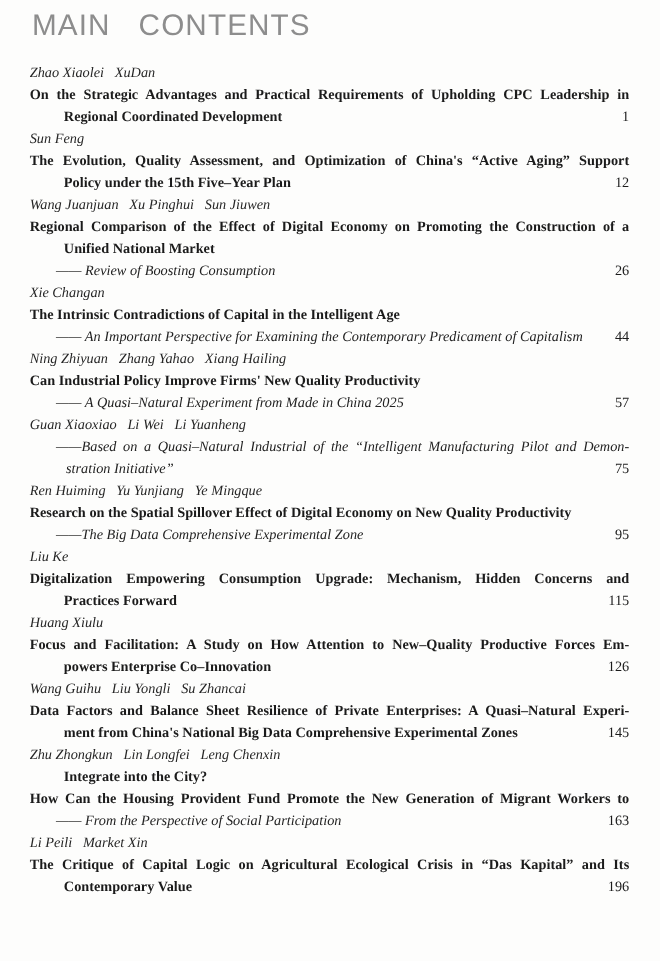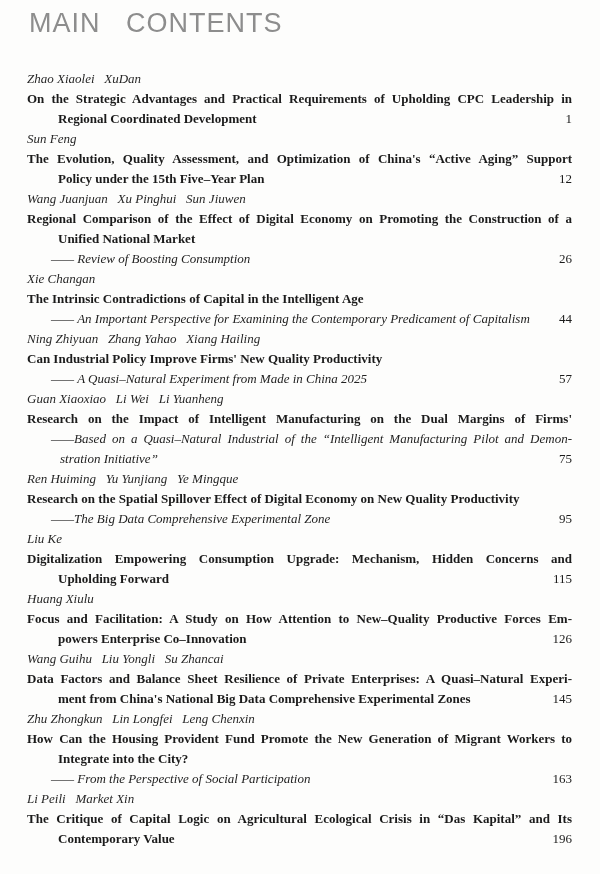--- a/index.html
+++ b/index.html
@@ -21,21 +21,21 @@
   .heading {
     margin: 0 0 0 2px;
     font-family: "Liberation Sans", sans-serif;
     font-weight: 500;
     font-size: 27px;
     line-height: 30px;
     color: #8d8d8d;
     letter-spacing: 1px;
     word-spacing: 17px;
   }
-  .toc { margin-top: 31px; }
+  .toc { margin-top: 18px; }
   .authors {
     font-style: italic;
     font-size: 13px;
     line-height: 20px;
     color: #262626;
     white-space: pre-wrap;
   }
   .line {
     font-size: 13px;
     line-height: 20px;
@@ -108,40 +108,39 @@
       <div class="entry">
         <div class="authors">Ning Zhiyuan   Zhang Yahao   Xiang Hailing</div>
         <div class="line title indent-0">Can Industrial Policy Improve Firms' New Quality Productivity</div>
         <div class="line subtitle indent-2 has-page">
           <span class="text">—— A Quasi–Natural Experiment from Made in China 2025</span>
           <span class="pageno">57</span>
         </div>
       </div>
       <div class="entry">
         <div class="authors">Guan Xiaoxiao   Li Wei   Li Yuanheng</div>
-        <div class="line title indent-0 justify">Research on the Impact of Intelligent Manufacturing on the Dual Margins of Firms'</div>
         <div class="line subtitle indent-2 justify">——Based on a Quasi–Natural Industrial of the “Intelligent Manufacturing Pilot and Demon-</div>
         <div class="line subtitle indent-3 has-page">
           <span class="text">stration Initiative”</span>
           <span class="pageno">75</span>
         </div>
       </div>
       <div class="entry">
         <div class="authors">Ren Huiming   Yu Yunjiang   Ye Mingque</div>
         <div class="line title indent-0">Research on the Spatial Spillover Effect of Digital Economy on New Quality Productivity</div>
         <div class="line subtitle indent-2 has-page">
           <span class="text">——The Big Data Comprehensive Experimental Zone</span>
           <span class="pageno">95</span>
         </div>
       </div>
       <div class="entry">
         <div class="authors">Liu Ke</div>
         <div class="line title indent-0 justify">Digitalization Empowering Consumption Upgrade: Mechanism, Hidden Concerns and</div>
         <div class="line title indent-1 has-page">
-          <span class="text">Upholding Forward</span>
+          <span class="text">Practices Forward</span>
           <span class="pageno">115</span>
         </div>
       </div>
       <div class="entry">
         <div class="authors">Huang Xiulu</div>
         <div class="line title indent-0 justify">Focus and Facilitation: A Study on How Attention to New–Quality Productive Forces Em-</div>
         <div class="line title indent-1 has-page">
           <span class="text">powers Enterprise Co–Innovation</span>
           <span class="pageno">126</span>
         </div>
@@ -149,22 +148,22 @@
       <div class="entry">
         <div class="authors">Wang Guihu   Liu Yongli   Su Zhancai</div>
         <div class="line title indent-0 justify">Data Factors and Balance Sheet Resilience of Private Enterprises: A Quasi–Natural Experi-</div>
         <div class="line title indent-1 has-page">
           <span class="text">ment from China's National Big Data Comprehensive Experimental Zones</span>
           <span class="pageno">145</span>
         </div>
       </div>
       <div class="entry">
         <div class="authors">Zhu Zhongkun   Lin Longfei   Leng Chenxin</div>
+        <div class="line title indent-1">Integrate into the City?</div>
         <div class="line title indent-0 justify">How Can the Housing Provident Fund Promote the New Generation of Migrant Workers to</div>
-        <div class="line title indent-1">Integrate into the City?</div>
         <div class="line subtitle indent-2 has-page">
           <span class="text">—— From the Perspective of Social Participation</span>
           <span class="pageno">163</span>
         </div>
       </div>
       <div class="entry">
         <div class="authors">Li Peili   Market Xin</div>
         <div class="line title indent-0 justify">The Critique of Capital Logic on Agricultural Ecological Crisis in “Das Kapital” and Its</div>
         <div class="line title indent-1 has-page">
           <span class="text">Contemporary Value</span>

